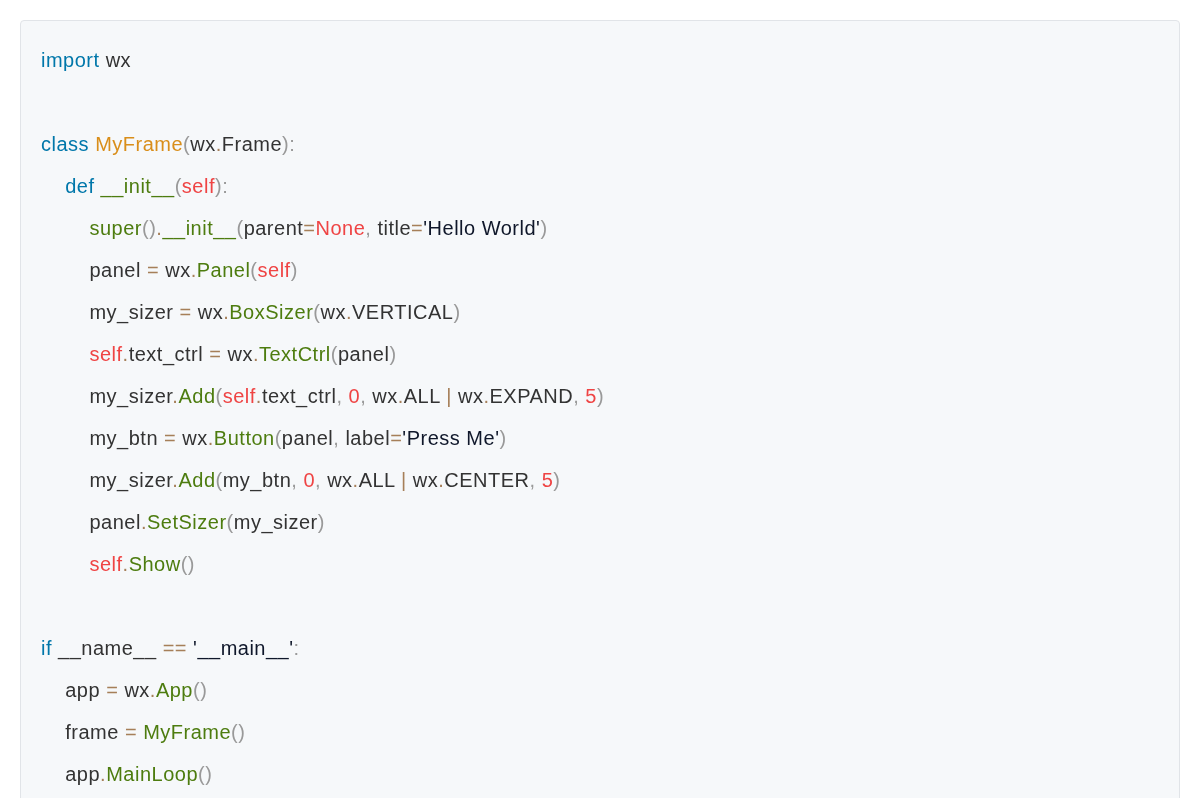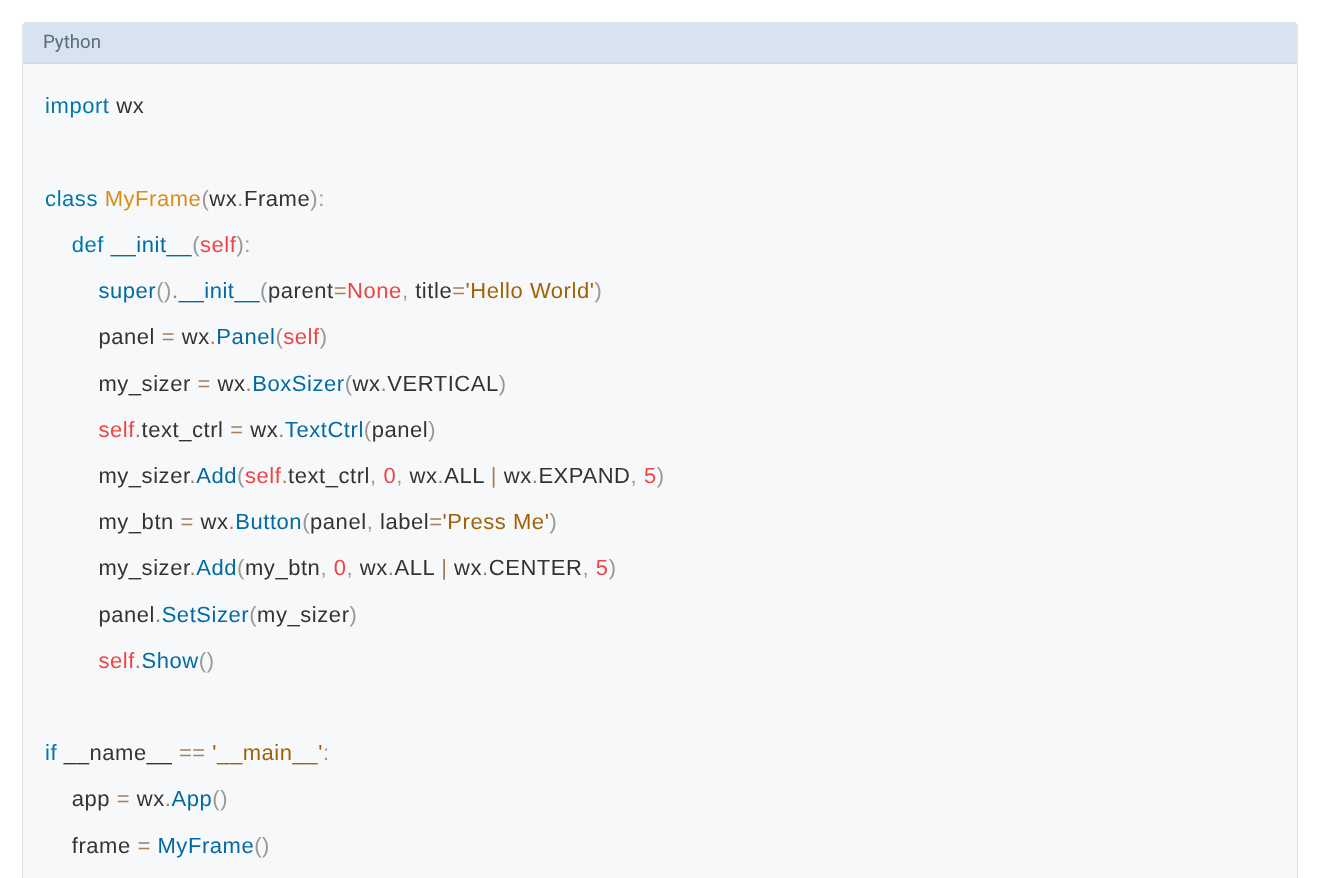--- a/index.html
+++ b/index.html
@@ -26,28 +26,25 @@
     font-family: Liberation Sans, sans-serif;
     font-size: 20px;
     line-height: 2.1;
     color: #333;
     letter-spacing: 0.5px;
     white-space: pre;
     overflow-x: auto;
   }
   .kw    { color: #0077aa; }      
   .cls   { color: #d98e1a; }      
-  .fn    { color: #0369a1; }      
+  .fn    { color: #4d7c0f; }      
   .val   { color: #ef4444; }      
-  .str   { color: #a16207; }      
+  .str   { color: #0f172a; }      
   .op    { color: #a67f59; }      
   .punct { color: #999999; }      
   .txt   { color: #333333; }      
 </style>
 </head>
 <body>
 
 <div class="code-block">
-  <div class="code-header">
-    <span>Python</span>
-  </div>
   <div class="code-body" id="code-body"><div><span class="kw">import</span><span class="txt"> wx</span></div><div>&nbsp;</div><div><span class="kw">class</span><span class="txt"> </span><span class="cls">MyFrame</span><span class="punct">(</span><span class="txt">wx</span><span class="op">.</span><span class="txt">Frame</span><span class="punct">)</span><span class="punct">:</span></div><div><span class="txt">    </span><span class="kw">def</span><span class="txt"> </span><span class="fn">__init__</span><span class="punct">(</span><span class="val">self</span><span class="punct">)</span><span class="punct">:</span></div><div><span class="txt">        </span><span class="fn">super</span><span class="punct">(</span><span class="punct">)</span><span class="op">.</span><span class="fn">__init__</span><span class="punct">(</span><span class="txt">parent</span><span class="op">=</span><span class="val">None</span><span class="punct">,</span><span class="txt"> title</span><span class="op">=</span><span class="str">'Hello World'</span><span class="punct">)</span></div><div><span class="txt">        panel </span><span class="op">=</span><span class="txt"> wx</span><span class="op">.</span><span class="fn">Panel</span><span class="punct">(</span><span class="val">self</span><span class="punct">)</span></div><div><span class="txt">        my_sizer </span><span class="op">=</span><span class="txt"> wx</span><span class="op">.</span><span class="fn">BoxSizer</span><span class="punct">(</span><span class="txt">wx</span><span class="op">.</span><span class="txt">VERTICAL</span><span class="punct">)</span></div><div><span class="txt">        </span><span class="val">self</span><span class="op">.</span><span class="txt">text_ctrl </span><span class="op">=</span><span class="txt"> wx</span><span class="op">.</span><span class="fn">TextCtrl</span><span class="punct">(</span><span class="txt">panel</span><span class="punct">)</span></div><div><span class="txt">        my_sizer</span><span class="op">.</span><span class="fn">Add</span><span class="punct">(</span><span class="val">self</span><span class="op">.</span><span class="txt">text_ctrl</span><span class="punct">,</span><span class="txt"> </span><span class="val">0</span><span class="punct">,</span><span class="txt"> wx</span><span class="op">.</span><span class="txt">ALL </span><span class="op">|</span><span class="txt"> wx</span><span class="op">.</span><span class="txt">EXPAND</span><span class="punct">,</span><span class="txt"> </span><span class="val">5</span><span class="punct">)</span></div><div><span class="txt">        my_btn </span><span class="op">=</span><span class="txt"> wx</span><span class="op">.</span><span class="fn">Button</span><span class="punct">(</span><span class="txt">panel</span><span class="punct">,</span><span class="txt"> label</span><span class="op">=</span><span class="str">'Press Me'</span><span class="punct">)</span></div><div><span class="txt">        my_sizer</span><span class="op">.</span><span class="fn">Add</span><span class="punct">(</span><span class="txt">my_btn</span><span class="punct">,</span><span class="txt"> </span><span class="val">0</span><span class="punct">,</span><span class="txt"> wx</span><span class="op">.</span><span class="txt">ALL </span><span class="op">|</span><span class="txt"> wx</span><span class="op">.</span><span class="txt">CENTER</span><span class="punct">,</span><span class="txt"> </span><span class="val">5</span><span class="punct">)</span></div><div><span class="txt">        panel</span><span class="op">.</span><span class="fn">SetSizer</span><span class="punct">(</span><span class="txt">my_sizer</span><span class="punct">)</span></div><div><span class="txt">        </span><span class="val">self</span><span class="op">.</span><span class="fn">Show</span><span class="punct">(</span><span class="punct">)</span></div><div>&nbsp;</div><div><span class="kw">if</span><span class="txt"> __name__ </span><span class="op">==</span><span class="txt"> </span><span class="str">'__main__'</span><span class="punct">:</span></div><div><span class="txt">    app </span><span class="op">=</span><span class="txt"> wx</span><span class="op">.</span><span class="fn">App</span><span class="punct">(</span><span class="punct">)</span></div><div><span class="txt">    frame </span><span class="op">=</span><span class="txt"> </span><span class="fn">MyFrame</span><span class="punct">(</span><span class="punct">)</span></div><div><span class="txt">    app</span><span class="op">.</span><span class="fn">MainLoop</span><span class="punct">(</span><span class="punct">)</span></div></div>
 </div>
 
 </body></html>

